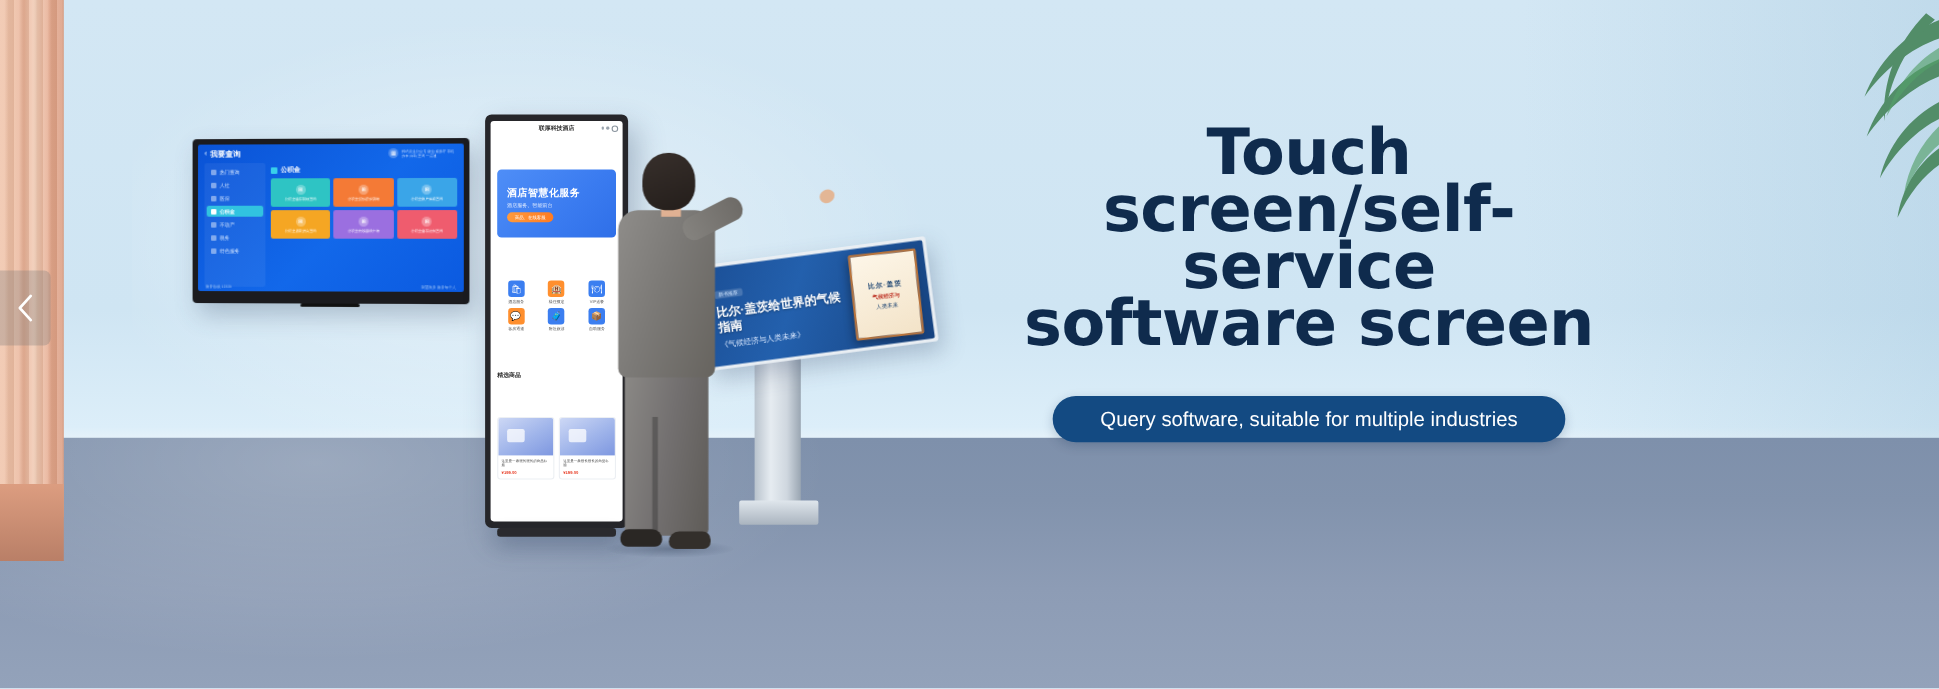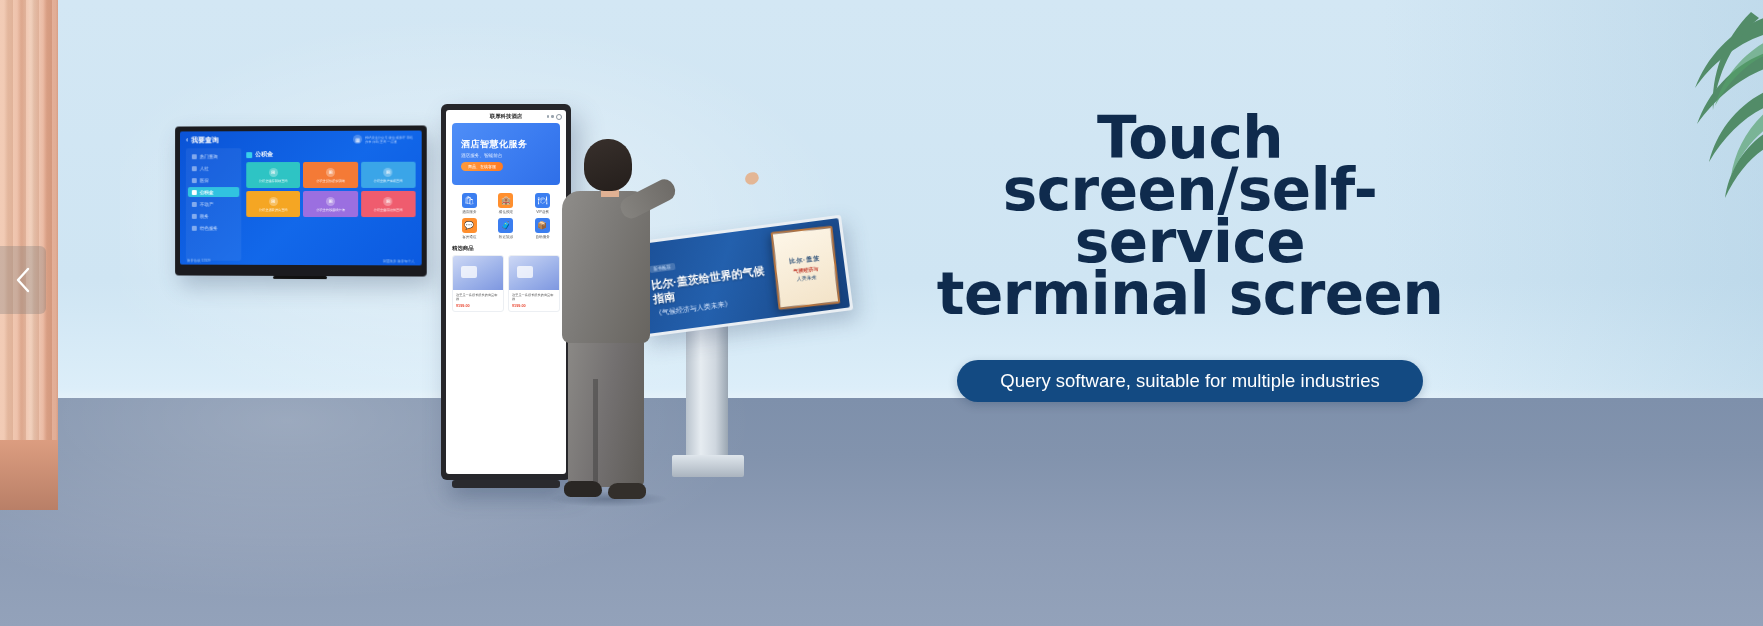--- a/index.html
+++ b/index.html
@@ -70,21 +70,21 @@
   .tv-foot{position:absolute;left:0;bottom:0;width:100%;height:9px;display:flex;
      align-items:center;justify-content:space-between;padding:0 7px;font-size:3.4px;color:#9cc2f5;}
   .tv-base{position:absolute;left:50%;transform:translateX(-50%);bottom:-3px;
      width:54px;height:3px;background:#111;border-radius:2px;}
 
   
   .kiosk{position:absolute;left:441px;top:104px;width:130px;height:376px;
      background:#26262a;border-radius:6px;padding:6px 5px;
      box-shadow:8px 12px 26px rgba(60,80,110,.33);}
   .kiosk-screen{width:100%;height:100%;background:#fff;border-radius:3px;overflow:hidden;
-     display:flex;flex-direction:column;}
+     display:flex;flex-direction:column;gap:31px;}
   .k-top{height:13px;display:flex;align-items:center;justify-content:center;position:relative;
      font-size:5.4px;font-weight:700;color:#2b2b2b;}
   .k-top .dots{position:absolute;right:4px;display:flex;gap:2px;align-items:center;}
   .k-top .dots i{width:2.6px;height:2.6px;border-radius:50%;background:#9aa4ae;display:block;}
   .k-top .gear{width:6px;height:6px;border-radius:50%;border:1px solid #8b959f;}
   .k-hero{margin:0 6px;height:62px;border-radius:4px;position:relative;overflow:hidden;
      background:linear-gradient(135deg,#4f8ef7,#3a7bf0 60%,#2f6fe8);
      display:flex;flex-direction:column;justify-content:center;padding-left:9px;}
   .k-hero h4{font-size:9px;color:#fff;font-weight:700;letter-spacing:.5px;}
   .k-hero p{font-size:4.6px;color:#e3edff;margin-top:2px;}
@@ -374,18 +374,18 @@
     </g>
     <g fill="#55a06a" opacity="0.65">
       <path d="M190 28 C160 42 140 68 132 96 C146 70 166 50 190 42 Z"></path>
       <path d="M190 96 C166 114 152 140 148 166 C158 142 174 124 190 114 Z"></path>
     </g>
   </svg>
 
   <div class="copy">
     <div class="headline">
       <span>Touch screen/self-service</span><br>
-      <span>terminal screen</span>
+      <span>software screen</span>
     </div>
     <div class="cta-btn">Query software, suitable for multiple industries</div>
   </div>
 
 </div>
 
 </body></html>

